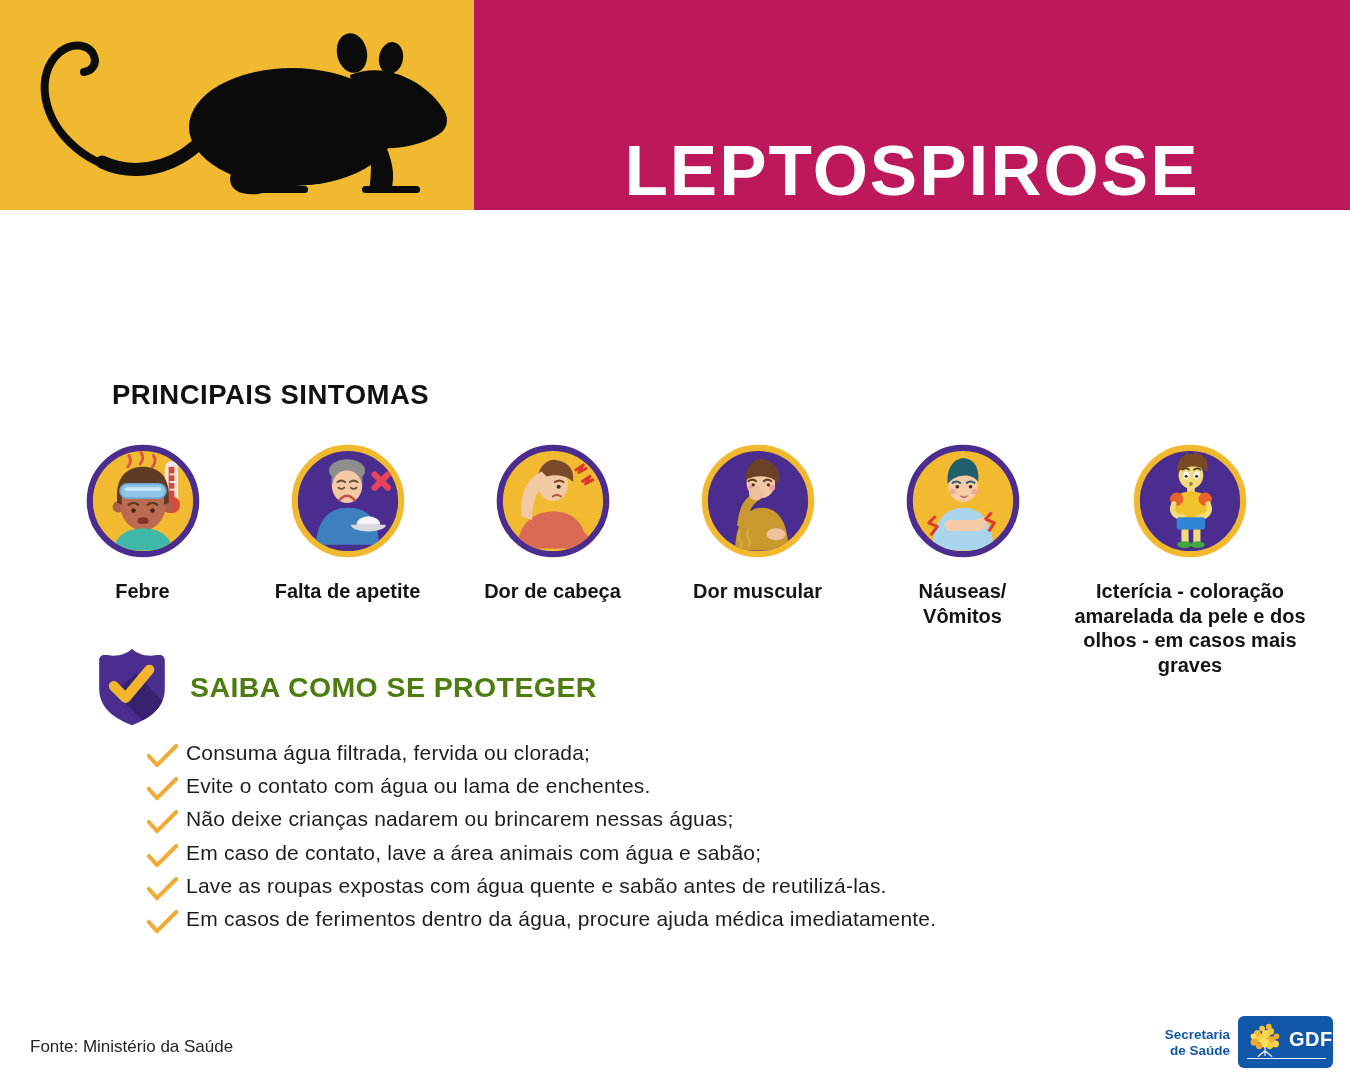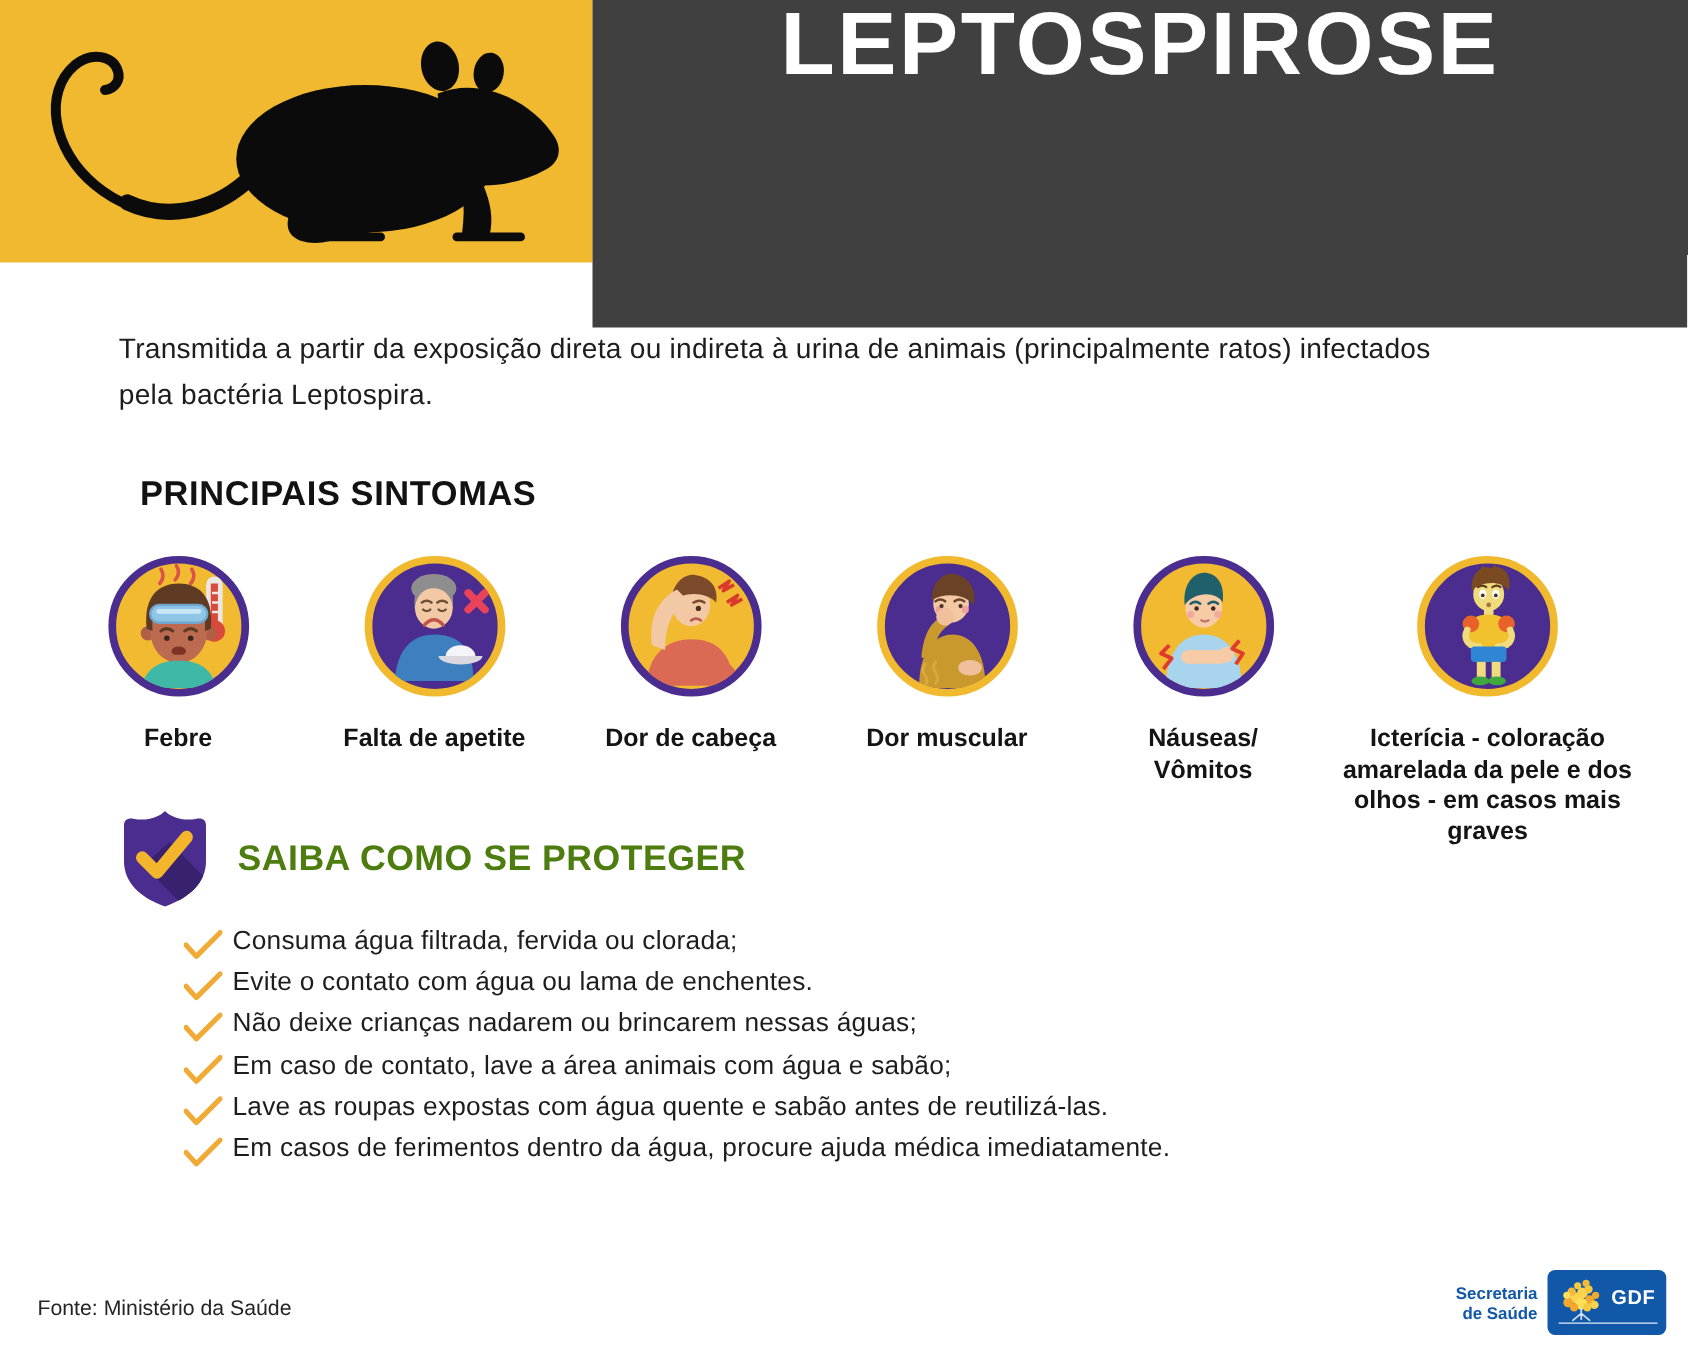--- a/index.html
+++ b/index.html
@@ -3,22 +3,22 @@
 <meta charset="utf-8">
 <style>
   html,body{margin:0;padding:0;background:#ffffff;}
   #stage{position:relative;width:1350px;height:1080px;background:#ffffff;overflow:hidden;
          font-family:"Liberation Sans",sans-serif;color:#1e1e1e;}
 
   
   .header{position:absolute;left:0;top:0;width:1350px;height:210px;display:flex;}
   .header-yellow{position:relative;width:474px;height:210px;background:#F1B92F;}
   .header-yellow svg{position:absolute;left:0;top:0;}
-  .header-purple{position:relative;flex:1;height:262px;background:#404040;
-                 display:flex;align-items:flex-start;justify-content:center;}
+  .header-purple{position:relative;flex:1;height:210px;background:#be185d;
+                 display:flex;align-items:flex-end;justify-content:center;}
   .title{color:#ffffff;font-size:71px;font-weight:bold;letter-spacing:2px;line-height:1;
          padding-bottom:4px;}
 
   
   .intro{position:absolute;left:95px;top:260px;width:1075px;
          font-size:22.5px;line-height:37px;letter-spacing:0.2px;color:#1d1d1d;}
 
   
   .symptoms-heading{position:absolute;left:112px;top:379px;font-size:27.5px;font-weight:bold;
                     letter-spacing:0.5px;color:#121212;}
@@ -38,21 +38,21 @@
   .check-row svg{width:31px;height:24px;margin-top:8px;margin-right:8px;flex:none;}
   .check-text{font-size:21px;line-height:33.2px;color:#1d1d1d;letter-spacing:0.2px;white-space:nowrap;}
 
   
   .source{position:absolute;left:30px;top:1037px;font-size:17px;color:#242424;}
   .secretaria{position:absolute;left:1118px;top:1027px;width:112px;text-align:right;
               font-size:13.5px;font-weight:bold;line-height:15.5px;color:#1358A8;white-space:pre-line;}
   .gdf-box{position:absolute;left:1238px;top:1016px;width:95px;height:52px;background:#1158A8;
            border-radius:6px;display:flex;align-items:center;}
   .gdf-box svg{width:46px;height:44px;margin-left:4px;display:block;}
-  .gdf-label{color:#ffffff;font-weight:bold;font-size:16px;letter-spacing:0.5px;margin-left:1px;margin-top:-6px;}
+  .gdf-label{color:#ffffff;font-weight:bold;font-size:20px;letter-spacing:0.5px;margin-left:1px;margin-top:-6px;}
   .gdf-line{position:absolute;left:9px;right:7px;bottom:9px;height:1.4px;background:rgba(240,246,252,0.95);}
 </style>
 </head>
 <body>
 
 <div id="stage">
 
   <div class="header">
     <div class="header-yellow">
       <svg width="474" height="210" viewBox="0 0 474 210">
@@ -68,21 +68,20 @@
         </g>
         <path d="M196,146 C158,176 112,178 76,148 C42,120 34,74 60,52 C74,41 90,45 94,56 C97,64 92,71 84,72" fill="none" stroke="#0b0b0b" stroke-width="8" stroke-linecap="round"></path>
         <path d="M196,146 C168,170 132,176 102,162" fill="none" stroke="#0b0b0b" stroke-width="13" stroke-linecap="round"></path>
       </svg>
     </div>
     <div class="header-purple">
       <div class="title">LEPTOSPIROSE</div>
     </div>
   </div>
 
-  <div class="intro">Transmitida a partir da exposição direta ou indireta à urina de animais (principalmente ratos) infectados pela bactéria Leptospira.</div>
 
   <div class="symptoms-heading">PRINCIPAIS SINTOMAS</div>
 
   <div class="symptoms-row">
 
     <div class="symptom">
       <svg class="badge" viewBox="0 0 120 120">
         <circle cx="60" cy="60" r="56" fill="#F1BA31" stroke="#4A2D8E" stroke-width="6.5"></circle>
         <clipPath id="cf1">
             <circle cx="60" cy="60" r="53"></circle>

